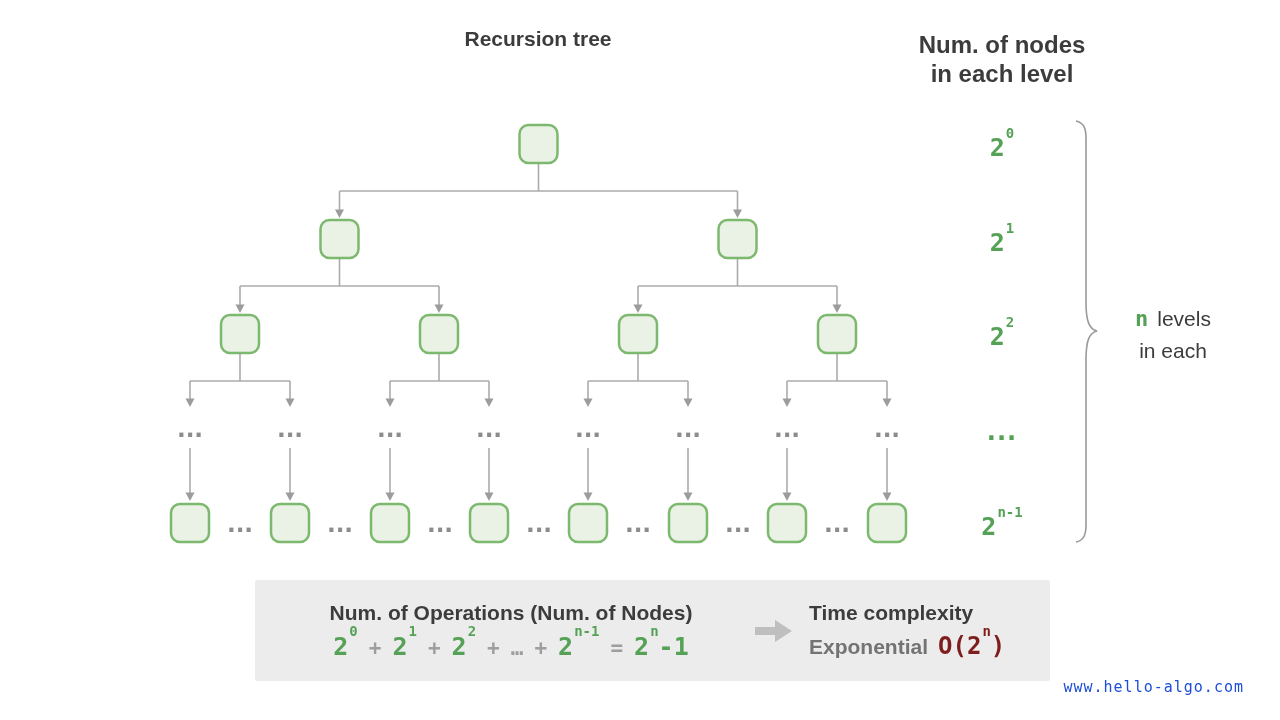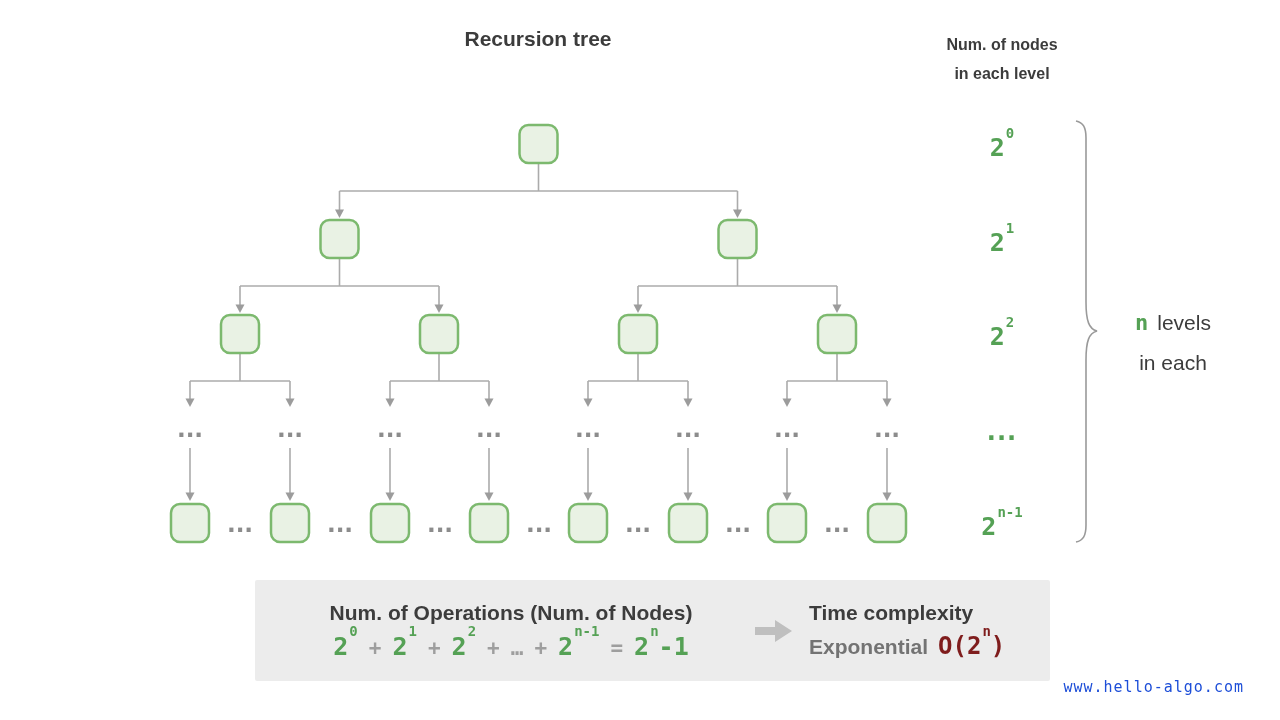--- a/index.html
+++ b/index.html
@@ -3,40 +3,40 @@
 <meta charset="utf-8">
 <style>
   html,body{margin:0;padding:0;background:#ffffff;}
   .stage{position:relative;width:1280px;height:720px;background:#ffffff;overflow:hidden;
          font-family:"Liberation Sans", sans-serif;color:#3c3c3c;}
   .abs{position:absolute;}
 
   
   .title{left:348px;top:27px;width:380px;text-align:center;font-size:21px;font-weight:bold;}
   .subtitle{left:338px;top:64px;width:400px;text-align:center;font-size:21px;font-weight:400;}
-  .right-header{left:902px;top:30px;width:200px;text-align:center;font-size:16px;
+  .right-header{left:902px;top:30px;width:200px;text-align:center;font-size:24px;
                 font-weight:bold;line-height:29px;}
 
   
   .tree-svg{left:0;top:0;}
   .edge{stroke:#ababab;stroke-width:1.6;fill:none;}
   .ah{fill:#9c9c9c;}
   .node{fill:#e9f2e4;stroke:#7cb96e;stroke-width:2.5;}
   .ell{font-family:"DejaVu Sans", sans-serif;font-weight:bold;font-size:23px;fill:#8c8c8c;}
   .brace{stroke:#9a9a9a;stroke-width:1.6;fill:none;}
 
   
   .lvl{left:950px;width:104px;height:30px;line-height:30px;text-align:center;
        font-family:"DejaVu Sans Mono", monospace;font-weight:bold;font-size:25px;color:#55a155;}
   .lvl sup, .term sup, .bigo sup{font-size:14px;position:relative;top:-9px;margin-left:1px;}
   .lvl-dots{left:950px;width:104px;height:30px;line-height:26px;text-align:center;
        font-family:"DejaVu Sans", sans-serif;font-weight:bold;font-size:24px;color:#55a155;letter-spacing:1px;}
 
   
-  .n-levels{left:1106px;top:303px;width:134px;text-align:center;font-size:21px;line-height:40px;}
+  .n-levels{left:1106px;top:303px;width:134px;text-align:center;font-size:21px;line-height:32px;}
   .n-green{font-family:"DejaVu Sans Mono", monospace;font-weight:bold;font-size:22px;
            color:#55a155;margin-right:9px;}
 
   
   .summary-box{left:255px;top:580px;width:795px;height:101px;border-radius:2px;background:#ececec;
                display:flex;align-items:center;}
   .sum-left{width:452px;margin-left:30px;text-align:center;}
   .sum-title{font-size:21px;font-weight:bold;color:#3c3c3c;margin-bottom:7px;white-space:nowrap;}
   .formula{display:flex;justify-content:center;align-items:baseline;gap:11px;
            font-family:"DejaVu Sans Mono", monospace;white-space:nowrap;}

